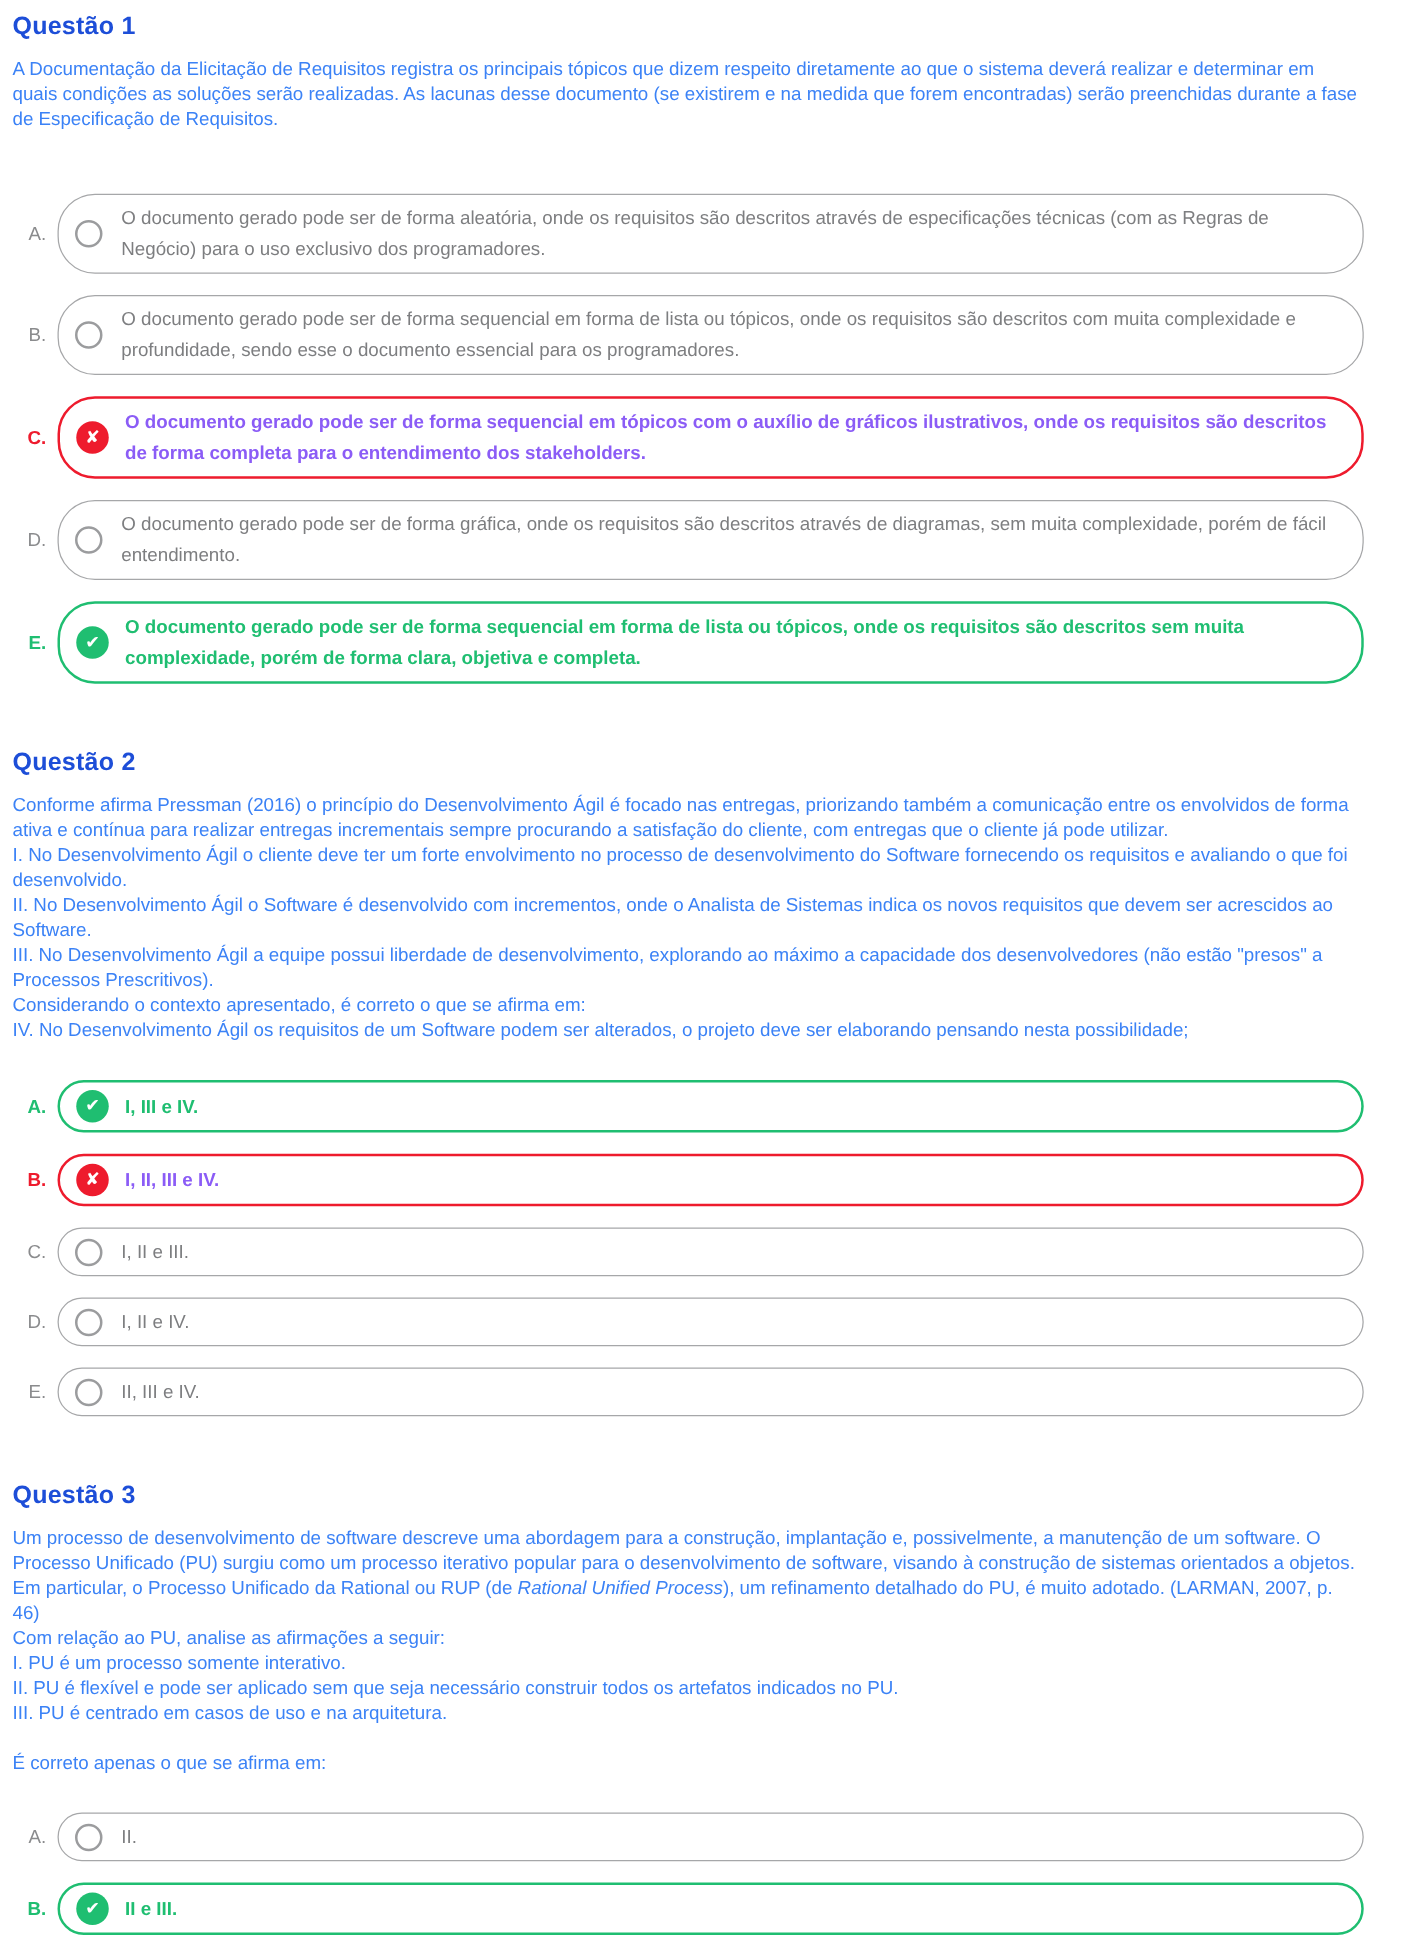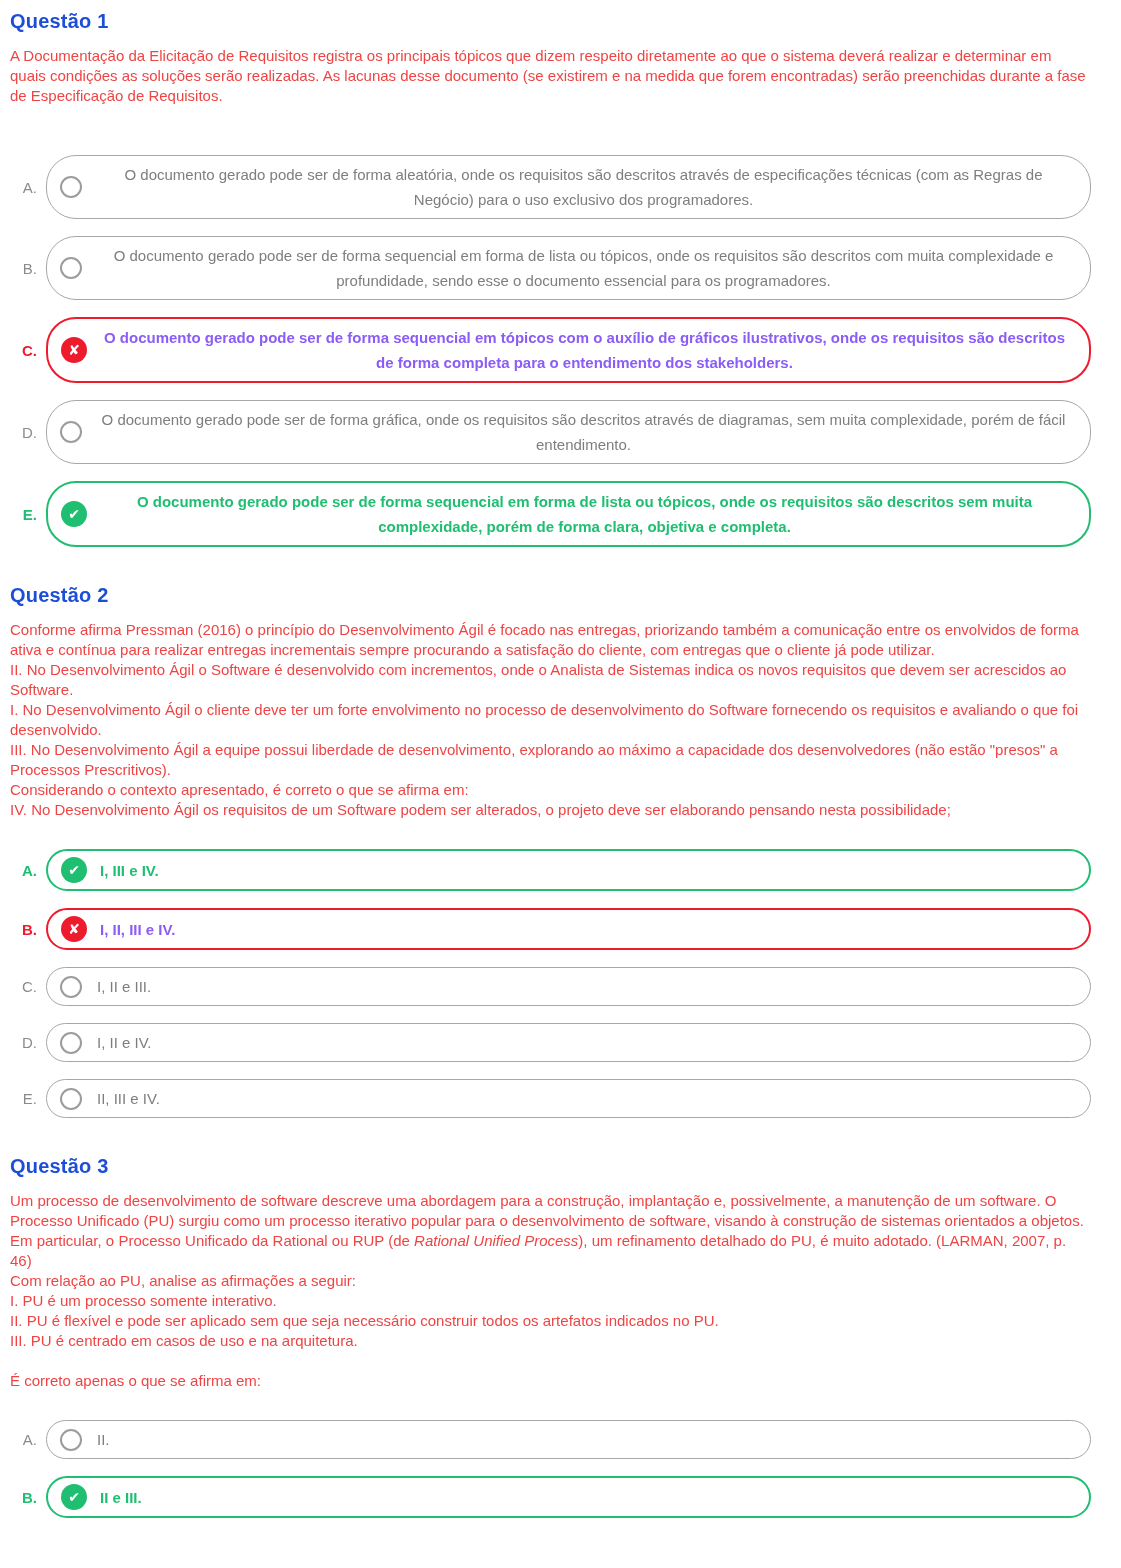--- a/index.html
+++ b/index.html
@@ -3,30 +3,30 @@
 <meta charset="utf-8">
 <style>
   html,body{margin:0;padding:0;background:#ffffff;}
   body{
     width:1121px;
     font-family:"Liberation Sans","DejaVu Sans",sans-serif;
     color:#6f7173;
     -webkit-font-smoothing:antialiased;
   }
   .page{padding:10px 30px 24px 10px;box-sizing:border-box;}
-  .question{margin-top:37px;}
+  .question{margin-top:52px;}
   .question:first-child{margin-top:0;}
   .q-title{
     color:#1d4ed8;
     font-size:20px;
     font-weight:600;
     margin:0 0 13px 0;
     letter-spacing:.2px;
   }
-  .q-body{font-size:15px;line-height:20px;color:#ef4444;}
+  .q-body{font-size:15px;line-height:20px;color:#3b82f6;}
   .q-body .line{margin:0;}
   .gap{height:20px;}
   .it{}
 
   .options{margin-top:29px;display:flex;flex-direction:column;gap:17px;}
   .option-row{display:flex;align-items:center;}
   .letter{
     flex:none;width:36px;box-sizing:border-box;
     text-align:right;padding-right:9px;
     font-size:15px;color:#8a8b8d;
@@ -41,21 +41,21 @@
     flex:none;width:22px;height:22px;border-radius:50%;
     border:2px solid #9b9c9e;background:transparent;
     margin-right:15px;box-sizing:border-box;
   }
   .badge{
     flex:none;width:26px;height:26px;border-radius:50%;
     margin-right:13px;display:flex;align-items:center;justify-content:center;
     color:#fff;font-weight:bold;font-size:14px;line-height:1;
     font-family:"DejaVu Sans",sans-serif;
   }
-  .option-text{font-size:15px;line-height:25px;color:#7d7e80;text-align:center;}
+  .option-text{font-size:15px;line-height:25px;color:#7d7e80;}
 
   .option-row.correct .option-box{border:2px solid #1fbe71;}
   .option-row.correct .letter{color:#1fbe71;font-weight:bold;}
   .option-row.correct .option-text{color:#1fbe71;font-weight:bold;}
   .option-row.correct .badge{background:#1fbe71;}
 
   .option-row.incorrect .option-box{border:2px solid #ee1b2d;}
   .option-row.incorrect .letter{color:#ee1b2d;font-weight:bold;}
   .option-row.incorrect .option-text{color:#8b5cf6;font-weight:bold;}
   .option-row.incorrect .badge{background:#ee1b2d;}
@@ -113,22 +113,22 @@
         </div>
       </div>
 
     </div>
   </section>
 
   <section class="question">
     <h2 class="q-title">Questão 2</h2>
     <div class="q-body">
       <p class="line">Conforme afirma Pressman (2016) o princípio do Desenvolvimento Ágil é focado nas entregas, priorizando também a comunicação entre os envolvidos de forma ativa e contínua para realizar entregas incrementais sempre procurando a satisfação do cliente, com entregas que o cliente já pode utilizar.</p>
+      <p class="line">I. No Desenvolvimento Ágil o cliente deve ter um forte envolvimento no processo de desenvolvimento do Software fornecendo os requisitos e avaliando o que foi desenvolvido.</p>
       <p class="line">II. No Desenvolvimento Ágil o Software é desenvolvido com incrementos, onde o Analista de Sistemas indica os novos requisitos que devem ser acrescidos ao Software.</p>
-      <p class="line">I. No Desenvolvimento Ágil o cliente deve ter um forte envolvimento no processo de desenvolvimento do Software fornecendo os requisitos e avaliando o que foi desenvolvido.</p>
       <p class="line">III. No Desenvolvimento Ágil a equipe possui liberdade de desenvolvimento, explorando ao máximo a capacidade dos desenvolvedores (não estão "presos" a Processos Prescritivos).</p>
       <p class="line">Considerando o contexto apresentado, é correto o que se afirma em:</p>
       <p class="line">IV. No Desenvolvimento Ágil os requisitos de um Software podem ser alterados, o projeto deve ser elaborando pensando nesta possibilidade;</p>
     </div>
     <div class="options">
 
       <div class="option-row correct">
         <span class="letter">A.</span>
         <div class="option-box">
           <span class="badge">✔</span>

